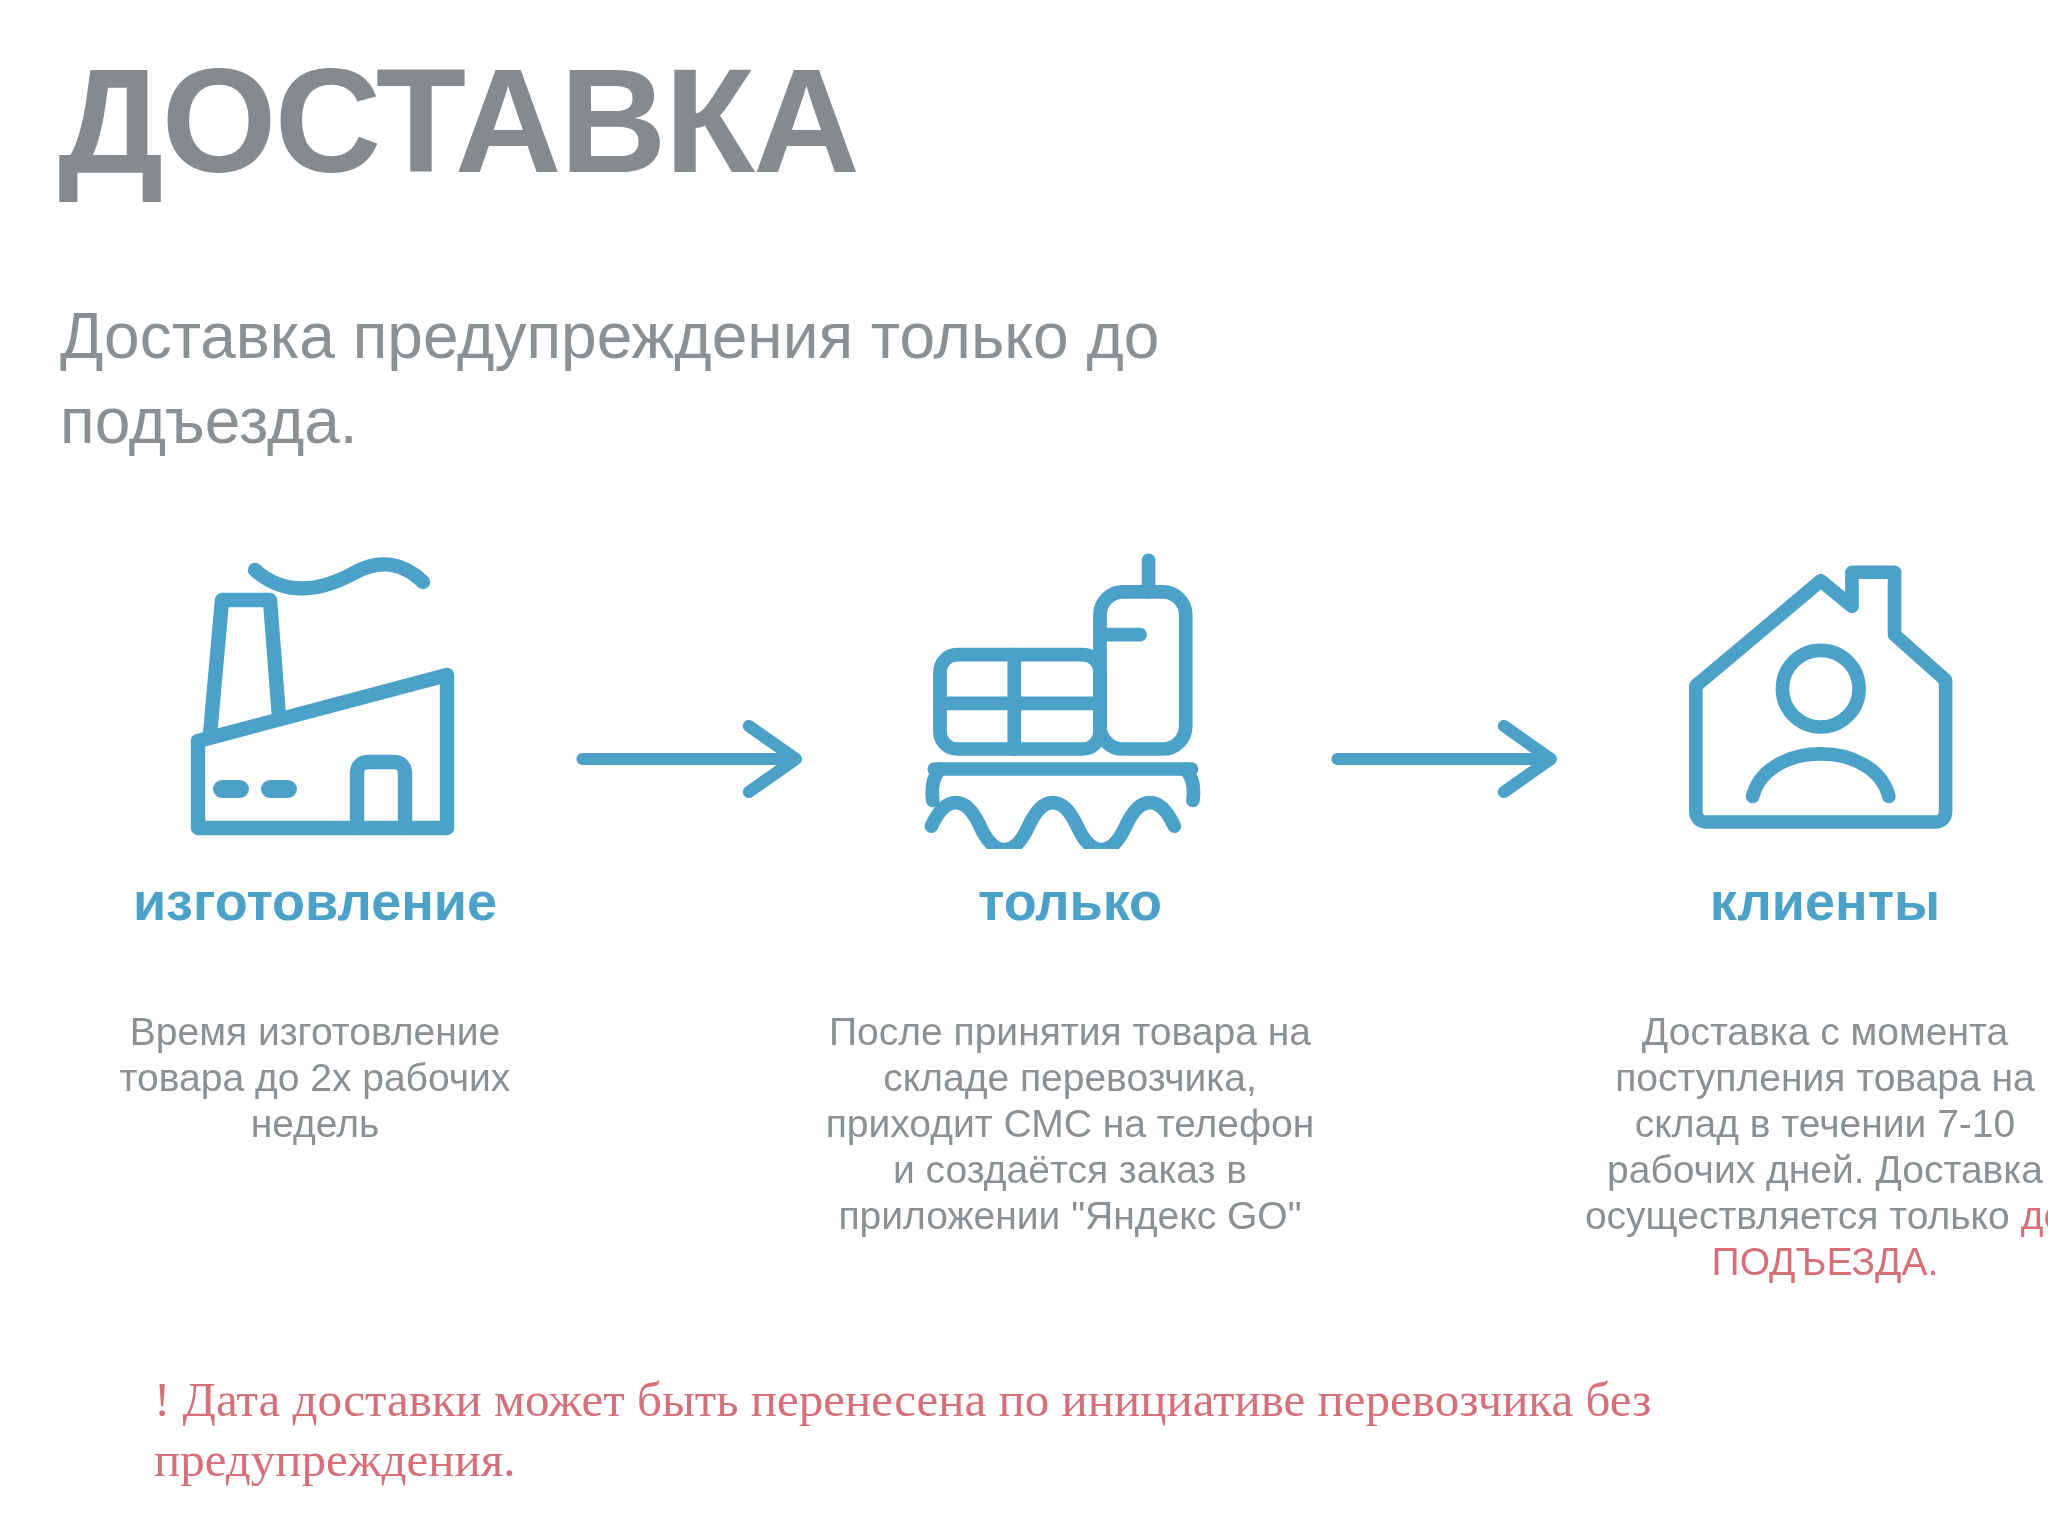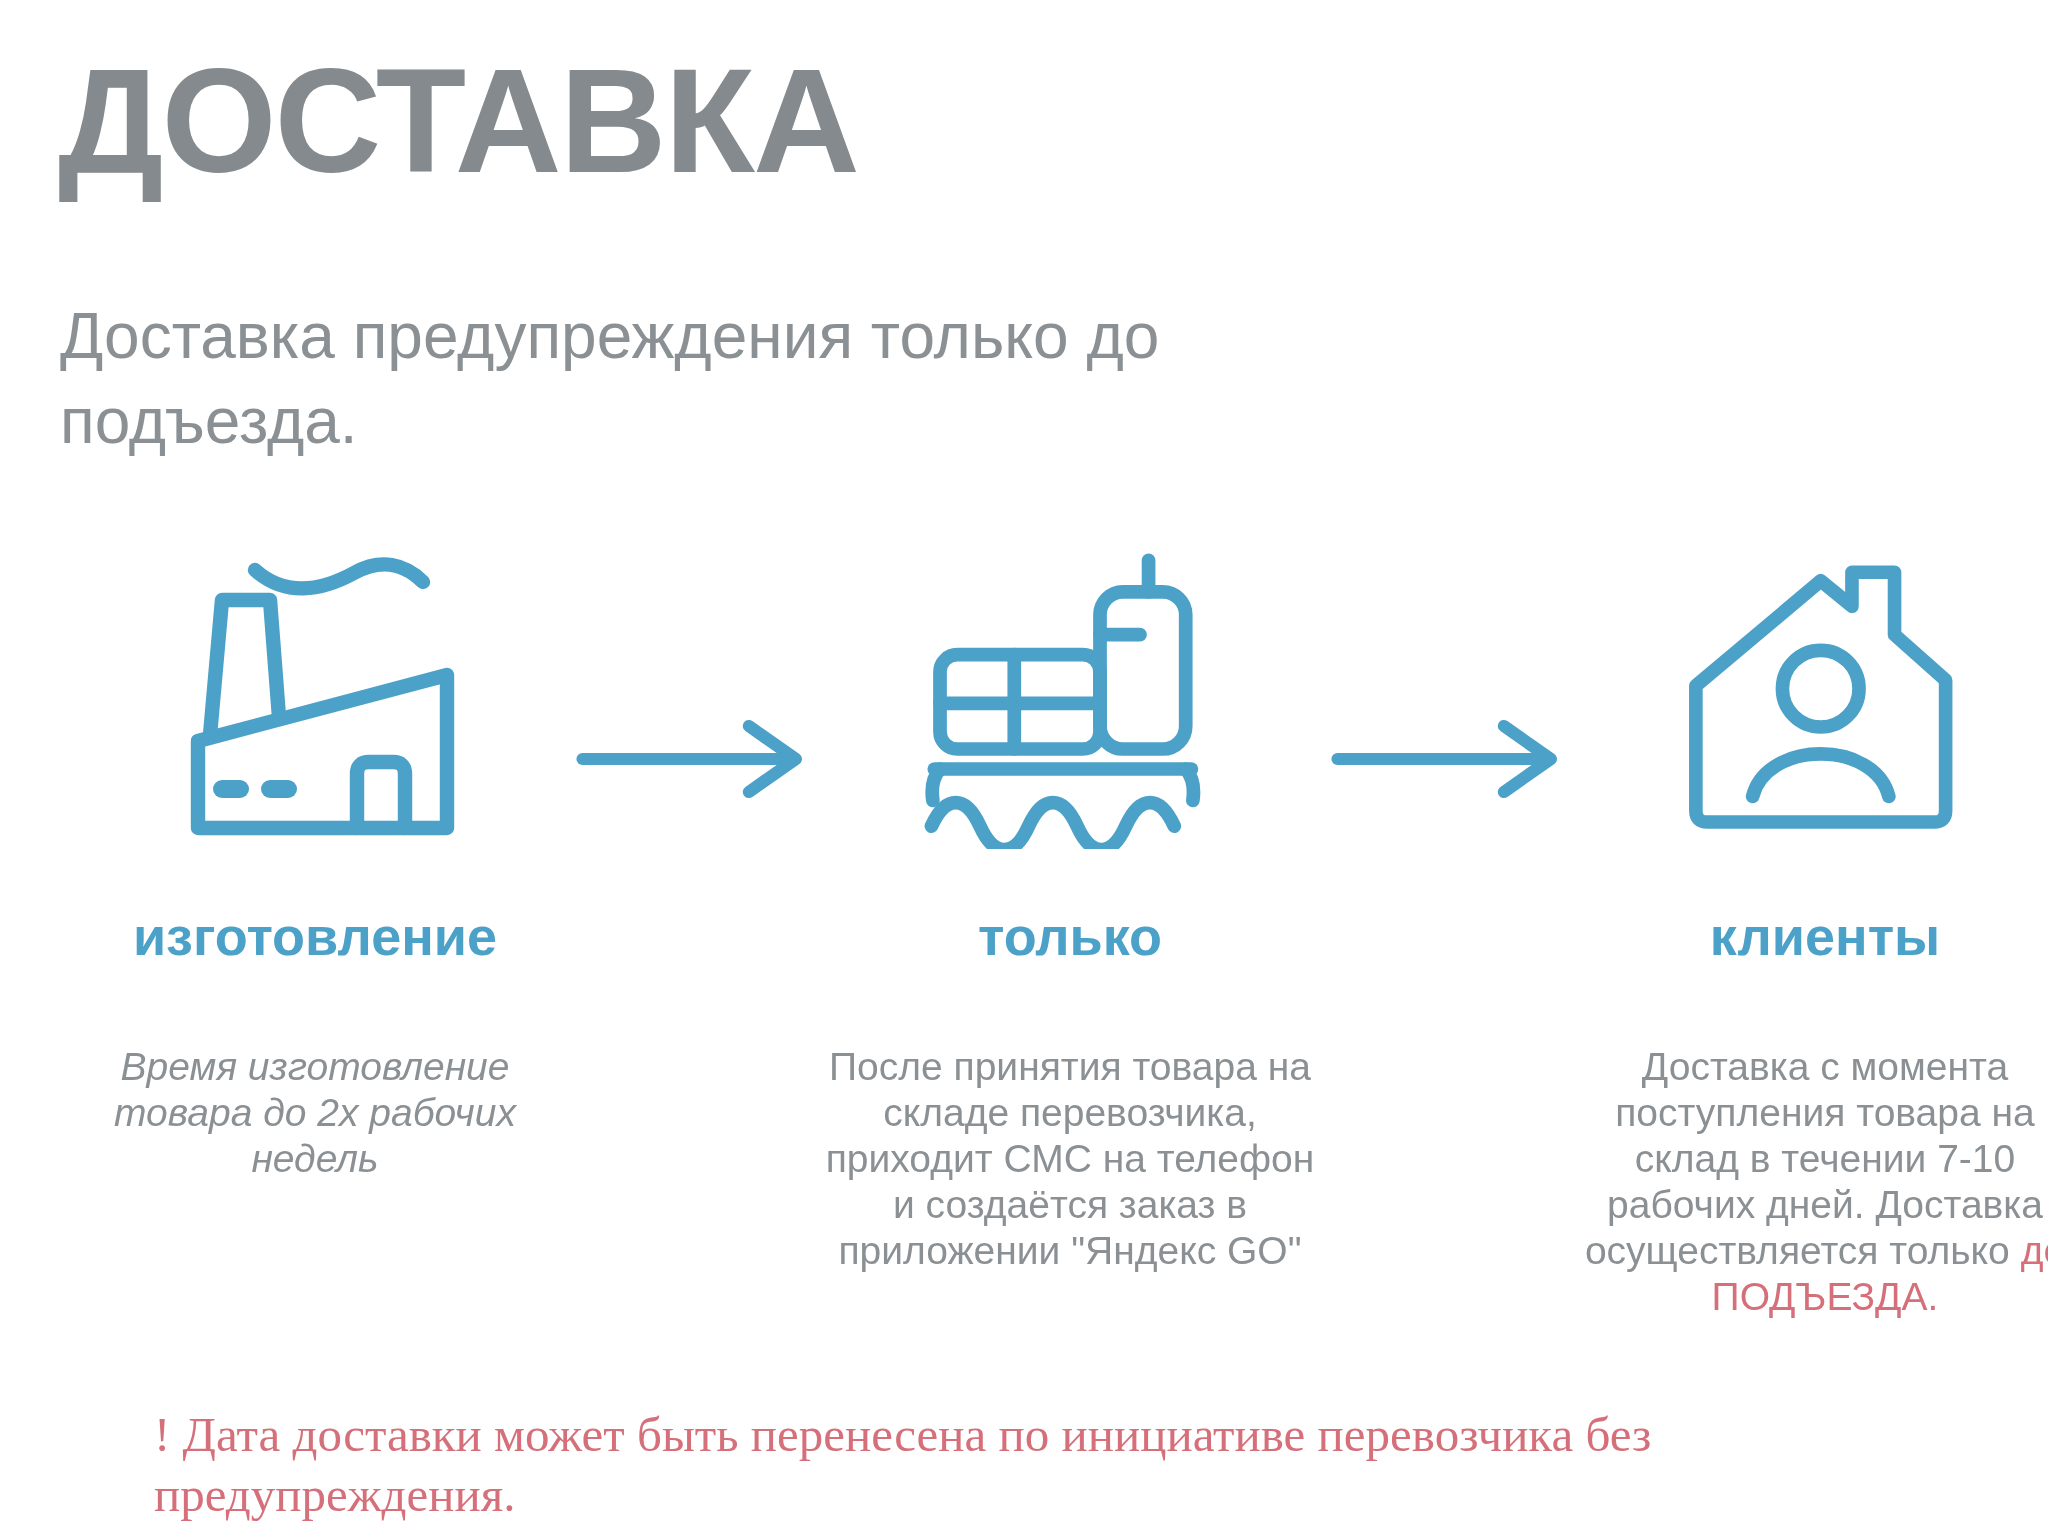--- a/index.html
+++ b/index.html
@@ -27,32 +27,32 @@
     display:grid;
     grid-template-columns:520px 1fr 520px 1fr 520px;
     align-items:start;
   }
   .stage{display:flex;flex-direction:column;align-items:center;}
   .icon-box{height:300px;display:flex;align-items:flex-end;justify-content:center;}
   .icon-box svg{display:block;color:var(--accent-blue,#4CA1C8);}
   .arrow-cell{justify-self:center;margin-top:160px;}
   .arrow-cell svg{display:block;color:var(--accent-blue,#4CA1C8);}
   .stage-label{
-    margin-top:55px;
+    margin-top:20px;
     font-size:54px;line-height:1.2;font-weight:700;
     color:var(--accent-blue,#4CA1C8);
     text-align:center;
   }
   .stage-desc{
     margin-top:75px;
     font-size:39px;line-height:46px;font-weight:500;
     text-align:center;
     color:var(--text-gray,#8A9093);
   }
-  .stage:nth-child(1) .stage-desc{max-width:500px;font-style:italic;}
+  .stage:nth-child(1) .stage-desc{max-width:500px;}
   .stage:nth-child(3) .stage-desc{max-width:540px;}
   .stage:nth-child(5) .stage-desc{max-width:540px;}
   .red-text{color:var(--alert-red,#D5707A);}
   .footer-warning{
     margin:85px auto 0 auto;
     max-width:1740px;
     font-size:49px;line-height:60px;font-weight:400;
     text-align:left;
     color:var(--alert-red,#D5707A);
     font-family:Liberation Serif, serif;

